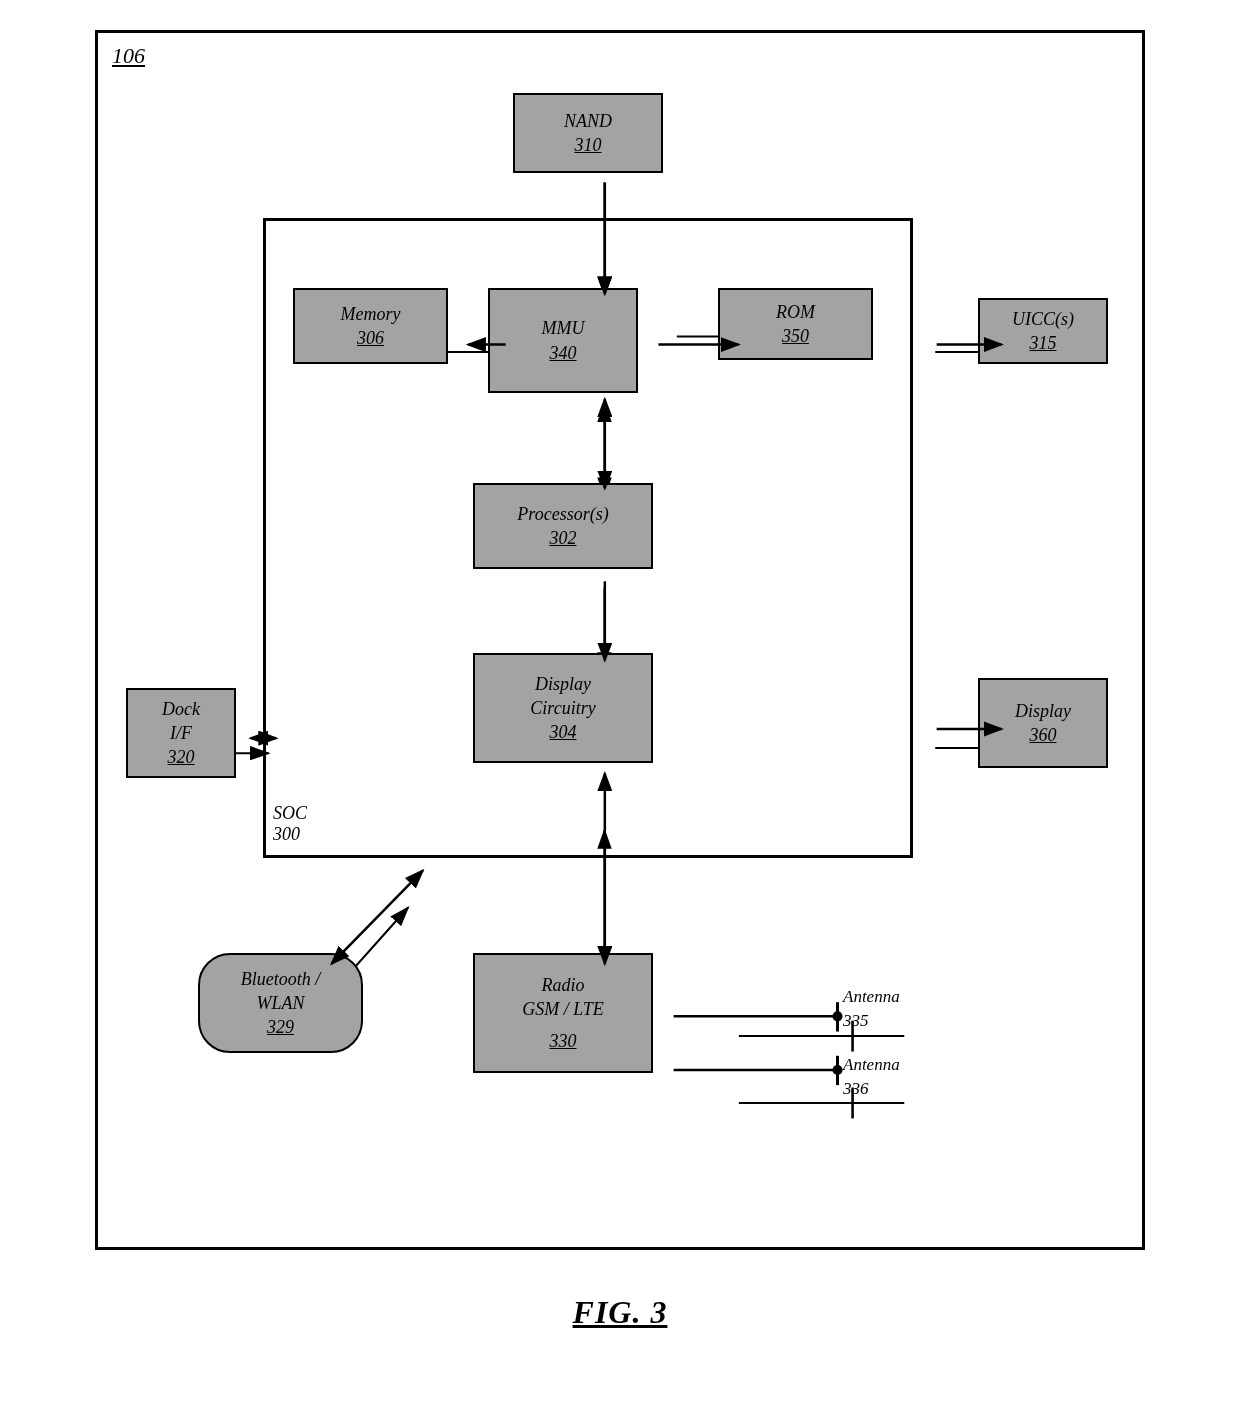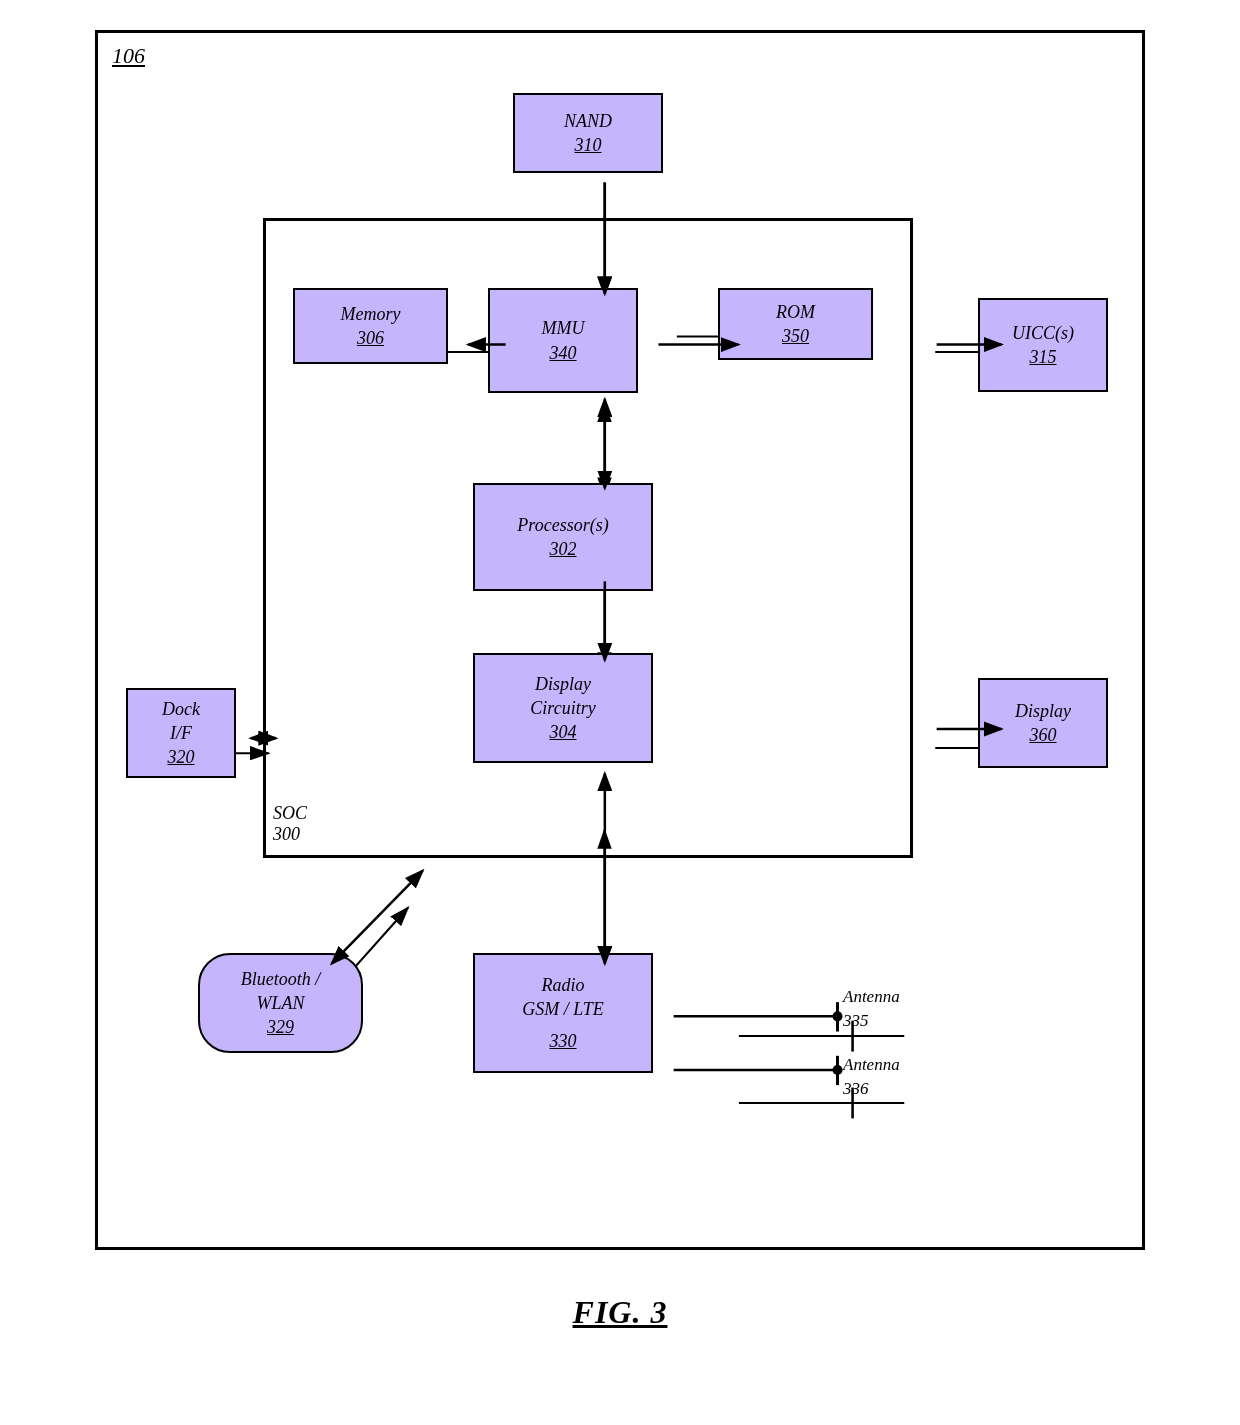--- a/index.html
+++ b/index.html
@@ -39,21 +39,21 @@
       left: 14px;
       font-style: italic;
       font-size: 22px;
       text-decoration: underline;
     }
 
     
     .comp-box {
       position: absolute;
       border: 2px solid #000;
-      background: #c4b5fd;
+      background: #a3a3a3;
       display: flex;
       flex-direction: column;
       align-items: center;
       justify-content: center;
       text-align: center;
       font-style: italic;
       font-size: 18px;
       line-height: 1.35;
     }
 
@@ -167,21 +167,21 @@
     <div class="comp-box" style="left: 620px; top: 255px; width: 155px; height: 72px;">
       <span>ROM</span>
       <span class="label-num">350</span>
     </div>
 
     <div class="comp-box" style="left: 390px; top: 255px; width: 150px; height: 105px;">
       <span>MMU</span>
       <span class="label-num">340</span>
     </div>
 
-    <div class="comp-box" style="left: 375px; top: 450px; width: 180px; height: 108px;">
+    <div class="comp-box" style="left: 375px; top: 450px; width: 180px; height: 86px;">
       <span>Processor(s)</span>
       <span class="label-num">302</span>
     </div>
 
     <div class="comp-box" style="left: 375px; top: 620px; width: 180px; height: 110px;">
       <span>Display<br>Circuitry</span>
       <span class="label-num">304</span>
     </div>
 
     <div class="comp-box" style="left: 100px; top: 920px; width: 165px; height: 100px; border-radius: 32px;">
@@ -192,21 +192,21 @@
     <div class="comp-box" style="left: 375px; top: 920px; width: 180px; height: 120px; gap: 8px;">
       <span>Radio<br>GSM / LTE</span>
       <span class="label-num">330</span>
     </div>
 
     <div class="comp-box" style="left: 28px; top: 655px; width: 110px; height: 90px;">
       <span>Dock<br>I/F</span>
       <span class="label-num">320</span>
     </div>
 
-    <div class="comp-box" style="left: 880px; top: 265px; width: 130px; height: 94px;">
+    <div class="comp-box" style="left: 880px; top: 265px; width: 130px; height: 66px;">
       <span>UICC(s)</span>
       <span class="label-num">315</span>
     </div>
 
     <div class="comp-box" style="left: 880px; top: 645px; width: 130px; height: 90px;">
       <span>Display</span>
       <span class="label-num">360</span>
     </div>
 
     <div style="position:absolute; left:745px; top:952px; font-style:italic; font-size:17px; line-height:1.4;">

